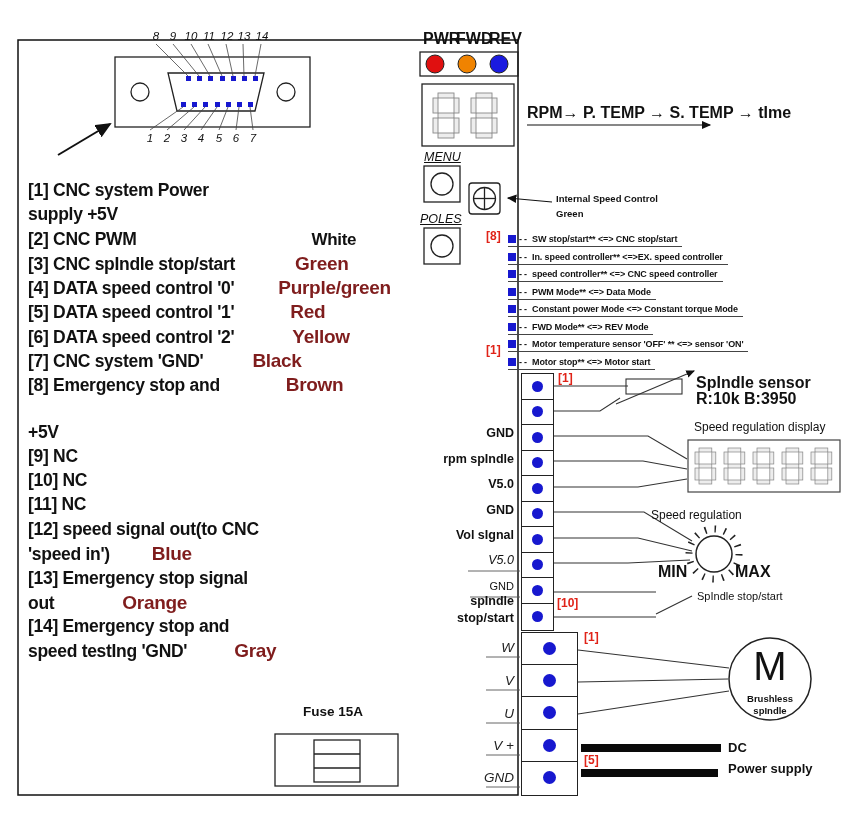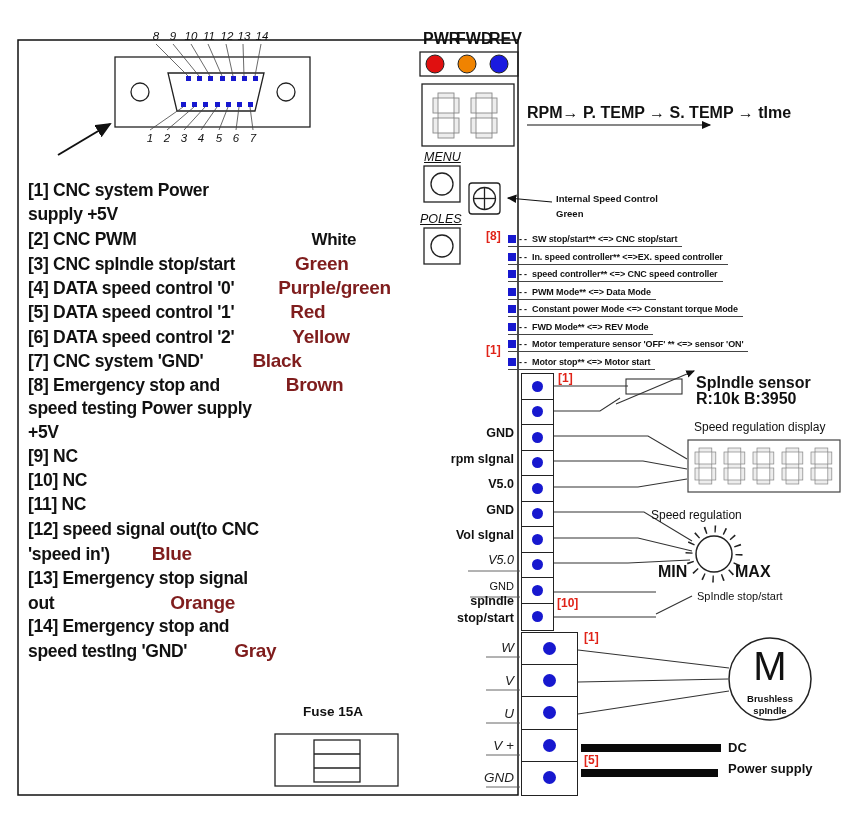--- a/index.html
+++ b/index.html
@@ -311,50 +311,49 @@
 
   <div class="legend-line" style="top:180px"><span>[1] CNC system Power</span></div>
   <div class="legend-line" style="top:204px"><span>supply +5V</span></div>
   <div class="legend-line" style="top:229px"><span>[2] CNC PWM</span><span class="cw cw-black" style="margin-left:175px">White</span></div>
   <div class="legend-line" style="top:253px"><span>[3] CNC spIndle stop/start</span><span class="cw" style="margin-left:60px">Green</span></div>
   <div class="legend-line" style="top:277px"><span>[4] DATA speed control '0'</span><span class="cw" style="margin-left:44px">Purple/green</span></div>
   <div class="legend-line" style="top:301px"><span>[5] DATA speed control '1'</span><span class="cw" style="margin-left:56px">Red</span></div>
   <div class="legend-line" style="top:326px"><span>[6] DATA speed control '2'</span><span class="cw" style="margin-left:58px">Yellow</span></div>
   <div class="legend-line" style="top:350px"><span>[7] CNC system 'GND'</span><span class="cw" style="margin-left:49px">Black</span></div>
   <div class="legend-line" style="top:374px"><span>[8] Emergency stop and</span><span class="cw" style="margin-left:66px">Brown</span></div>
-  <div class="legend-line" style="top:398px"><span>speed testing Power supply</span></div>
   <div class="legend-line" style="top:422px"><span>+5V</span></div>
   <div class="legend-line" style="top:446px"><span>[9] NC</span></div>
   <div class="legend-line" style="top:470px"><span>[10] NC</span></div>
   <div class="legend-line" style="top:494px"><span>[11] NC</span></div>
   <div class="legend-line" style="top:519px"><span>[12] speed signal out(to CNC</span></div>
   <div class="legend-line" style="top:543px"><span>'speed in')</span><span class="cw" style="margin-left:42px">Blue</span></div>
   <div class="legend-line" style="top:568px"><span>[13] Emergency stop signal</span></div>
-  <div class="legend-line" style="top:592px"><span>out</span><span class="cw" style="margin-left:116px">Orange</span></div>
+  <div class="legend-line" style="top:592px"><span>out</span><span class="cw" style="margin-left:68px">Orange</span></div>
   <div class="legend-line" style="top:616px"><span>[14] Emergency stop and</span></div>
   <div class="legend-line" style="top:640px"><span>speed testIng 'GND'</span><span class="cw" style="margin-left:47px">Gray</span></div>
 
   <div class="abs layer small-b" style="left:423px;top:30px">PWR</div>
   <div class="abs layer small-b" style="left:456px;top:30px">FWD</div>
   <div class="abs layer small-b" style="left:489px;top:30px">REV</div>
   <div class="abs layer small-b" style="left:527px;top:104px">RPM→  P. TEMP → S. TEMP → tIme</div>
   <div class="abs layer it-u" style="left:424px;top:150px">MENU</div>
   <div class="abs layer it-u" style="left:420px;top:212px">POLES</div>
   <div class="abs layer tiny-b" style="left:556px;top:193px">Internal Speed Control</div>
   <div class="abs layer tiny-b" style="left:556px;top:208px">Green</div>
 
   <div class="abs red" style="left:486px;top:229px">[8]</div>
   <div class="abs red" style="left:486px;top:343px">[1]</div>
   <div class="abs red" style="left:558px;top:371px">[1]</div>
   <div class="abs red" style="left:557px;top:596px">[10]</div>
   <div class="abs red" style="left:584px;top:630px">[1]</div>
   <div class="abs red" style="left:584px;top:753px">[5]</div>
 
   <div class="abs tlab" style="left:414px;top:426px">GND</div>
-  <div class="abs tlab" style="left:414px;top:452px">rpm sIgnal</div>
+  <div class="abs tlab" style="left:414px;top:452px">rpm spIndle</div>
   <div class="abs tlab" style="left:414px;top:477px">V5.0</div>
   <div class="abs tlab" style="left:414px;top:503px">GND</div>
   <div class="abs tlab" style="left:414px;top:528px">Vol sIgnal</div>
   <div class="abs tlab it" style="left:414px;top:553px">V5.0</div>
   <div class="abs tlab sm" style="left:414px;top:580px">GND</div>
   <div class="abs tlab" style="left:414px;top:594px">spIndle</div>
   <div class="abs tlab" style="left:414px;top:611px">stop/start</div>
 
   <div class="abs t2lab" style="left:414px;top:640px">W</div>
   <div class="abs t2lab" style="left:414px;top:673px">V</div>

